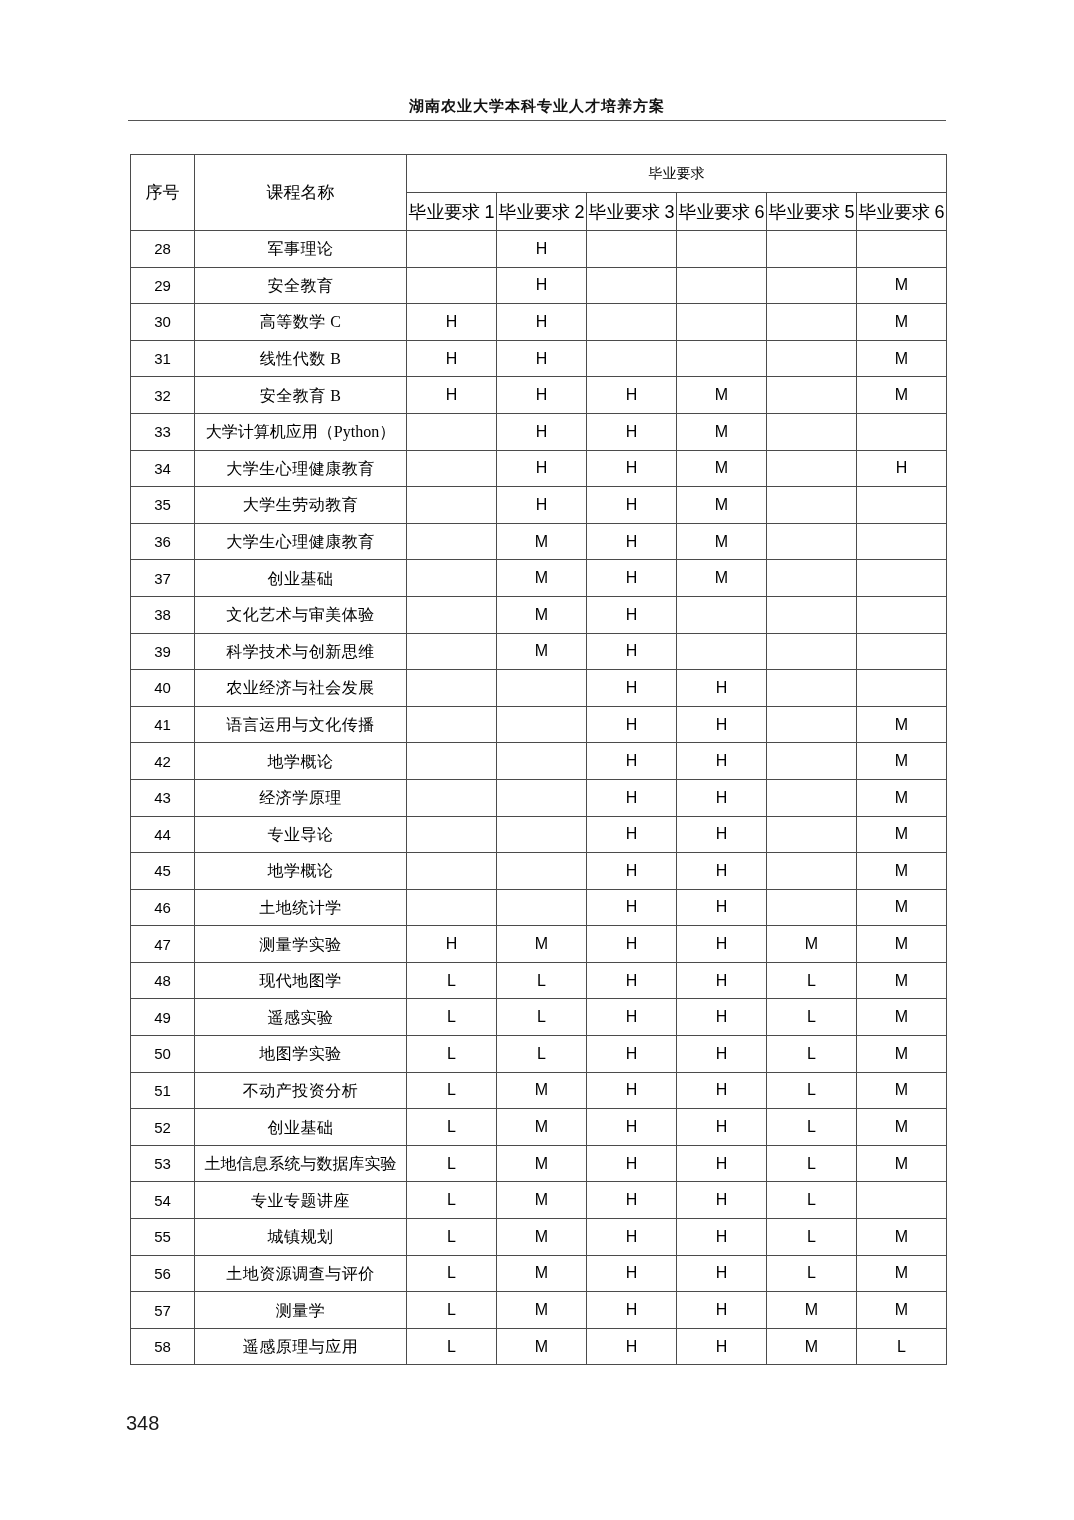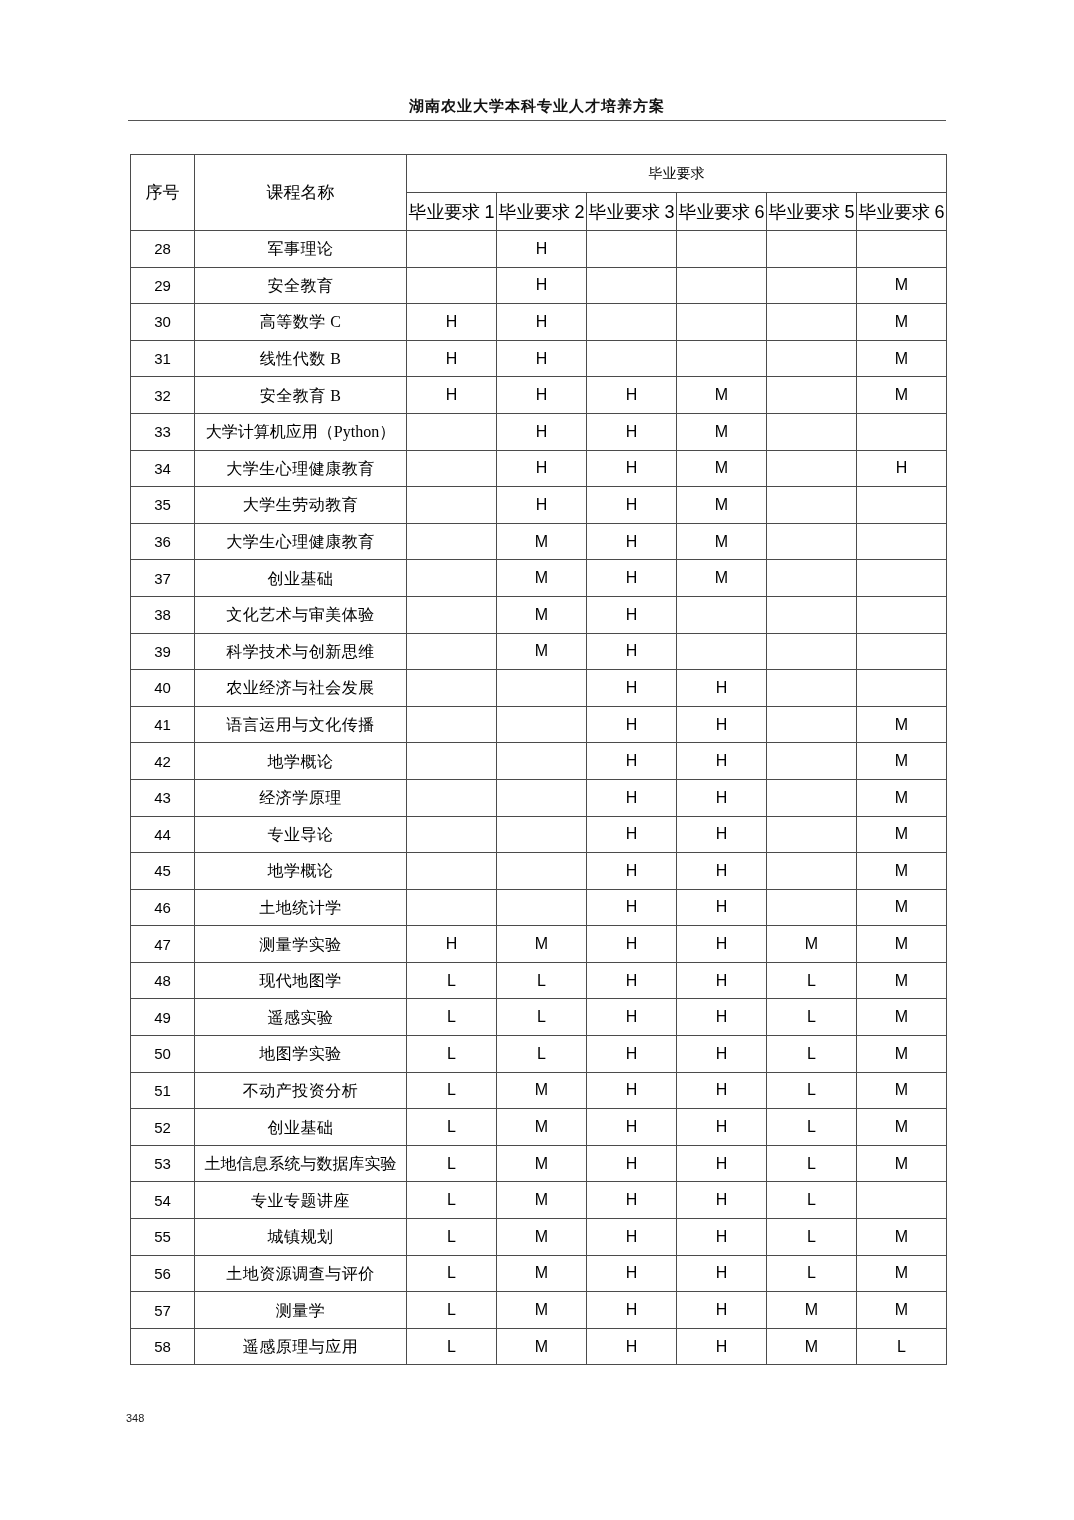--- a/index.html
+++ b/index.html
@@ -111,21 +111,21 @@
     font-family: "Liberation Sans", "DejaVu Sans", sans-serif;
     font-size: 16px;
   }
 
   
   .page-number {
     position: absolute;
     left: 126px;
     top: 1412px;
     font-family: "Liberation Sans", "DejaVu Sans", sans-serif;
-    font-size: 11px;
+    font-size: 20px;
     color: #1a1a1a;
   }
 </style>
 </head>
 <body>
 
 <div class="page">
 
   <div class="doc-header">
     <div class="doc-header-title">湖南农业大学本科专业人才培养方案</div>

